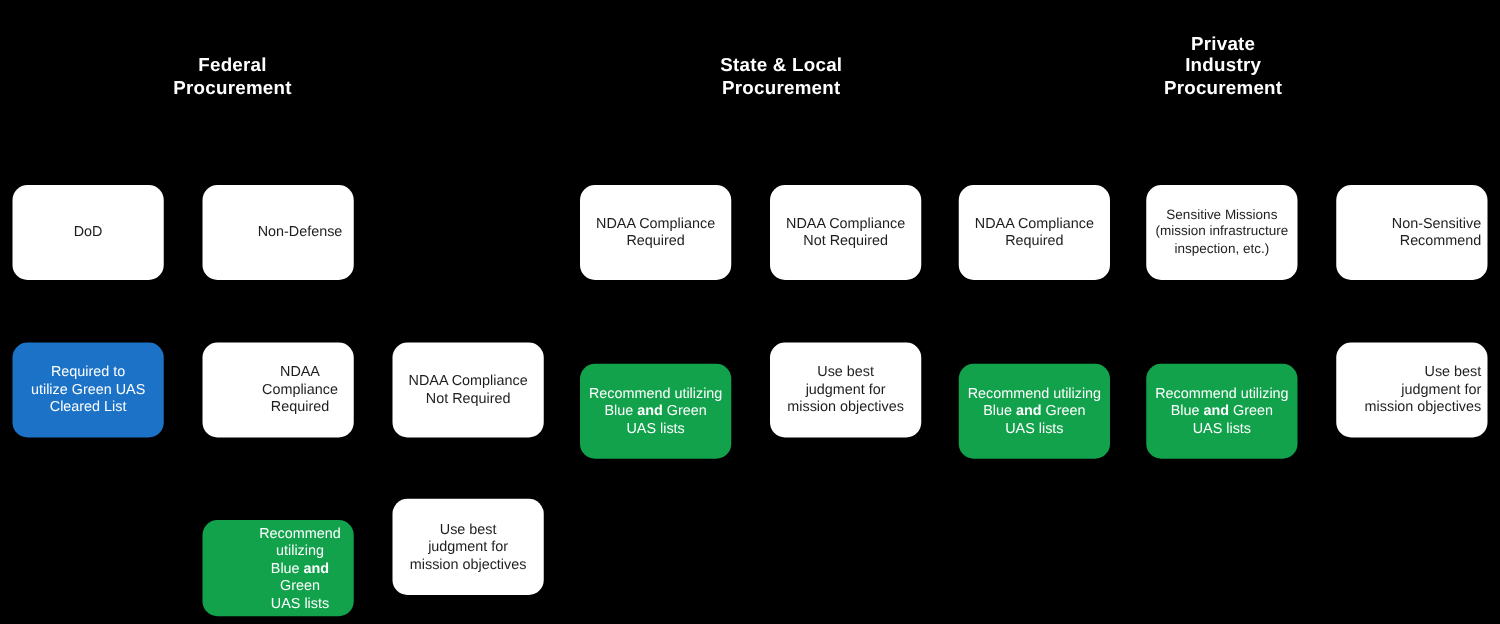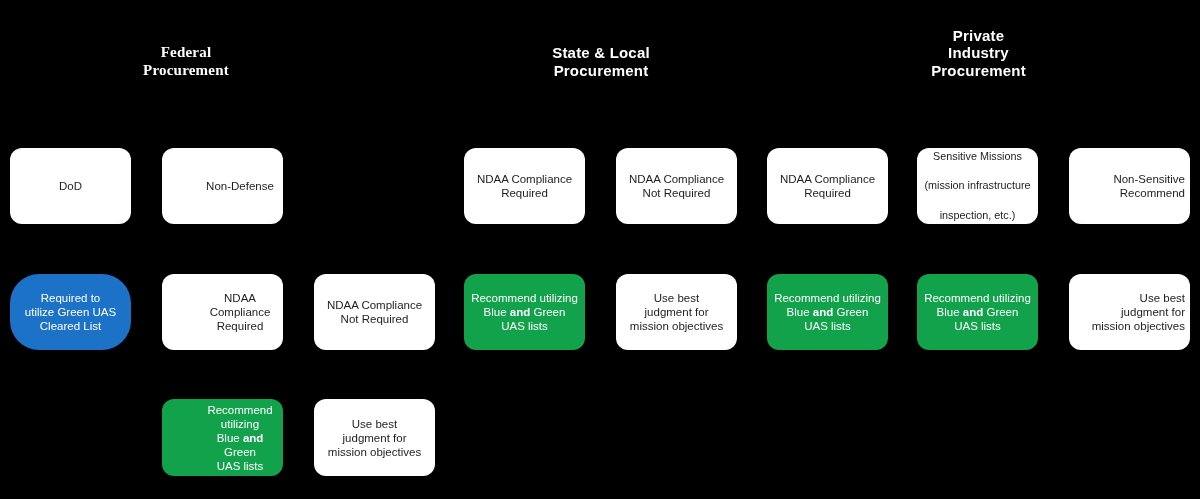--- a/index.html
+++ b/index.html
@@ -19,46 +19,46 @@
   .hdr {
     position: absolute;
     bottom: 420px; 
     text-align: center;
     color: var(--header_text, #fff);
     font-weight: 700;
     font-size: 15px;
     line-height: 17.5px;
     letter-spacing: 0.2px;
   }
-  .hdr-federal { left: 10px;  width: 352px; font-family: Liberation Serif, serif; }
-  .hdr-sl      { left: 464px; width: 274px; }
+  .hdr-federal { left: 10px;  width: 352px; }
+  .hdr-sl      { left: 488px; width: 274px; }
   .hdr-pi      { left: 767px; width: 423px; }
   .hdr .ln { display: block; }
   
   .box {
     position: absolute;
     width: 121px;
     box-sizing: border-box;
     padding: 4px 5px;
     border-radius: 12px;
     background: var(--box_bg, #fff);
     color: var(--box_text, #1e1e1e);
     display: flex;
     flex-direction: column;
     justify-content: center;
     text-align: center;
     font-size: 11.5px;
     line-height: 14px;
     font-weight: 500;
   }
   .box .ln { display: block; }
-  .box.blue  { background: var(--blue, #1b72c6);  color: #ffffff; border-radius: 29px; }
-  .box.green { background: var(--green, #12a24c); color: #ffffff; }
+  .box.blue  { background: var(--blue, #1b72c6);  color: #ffffff; }
+  .box.green { background: var(--green, #12a24c); color: #ffffff; margin-top: 17px; }
   .box .bold { font-weight: 700; }
-  .box.small { font-size: 10.8px; line-height: 13.5px; padding: 4px 3px; gap: 16px; }
+  .box.small { font-size: 10.8px; line-height: 13.5px; padding: 4px 3px; }
   
   .r1 { top: 148px; height: 76px; }
   .r2 { top: 274px; height: 76px; }
   .r3 { top: 399px; height: 77px; }
   
   .c1 { left: 10px; }
   .c2 { left: 162px; padding-left: 40px; }
   .c3 { left: 314px; }
   .c4 { left: 464px; }
   .c5 { left: 616px; }

